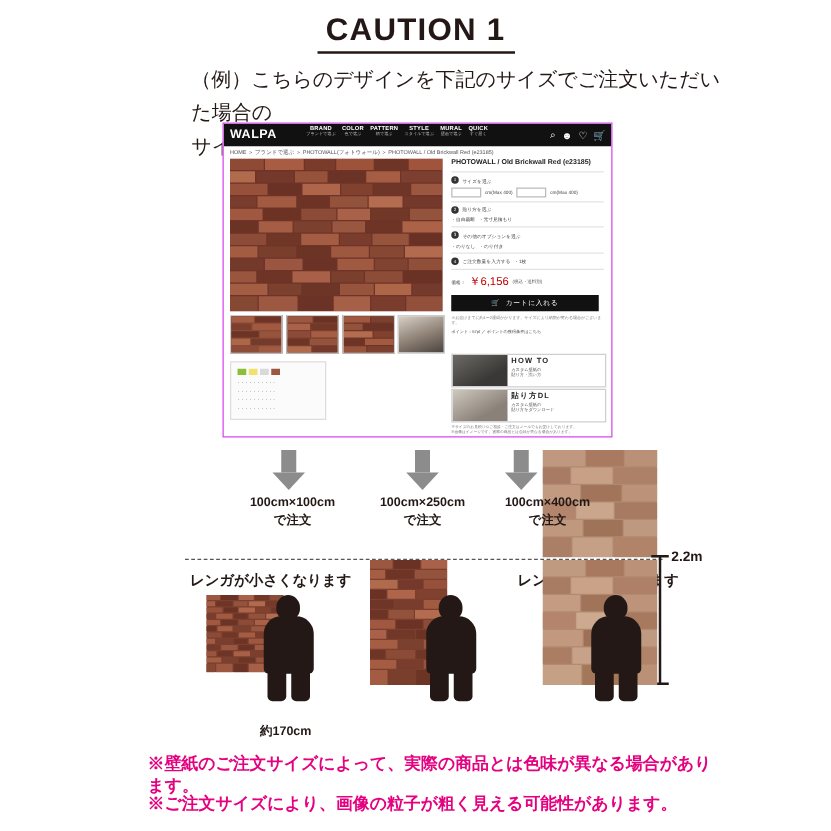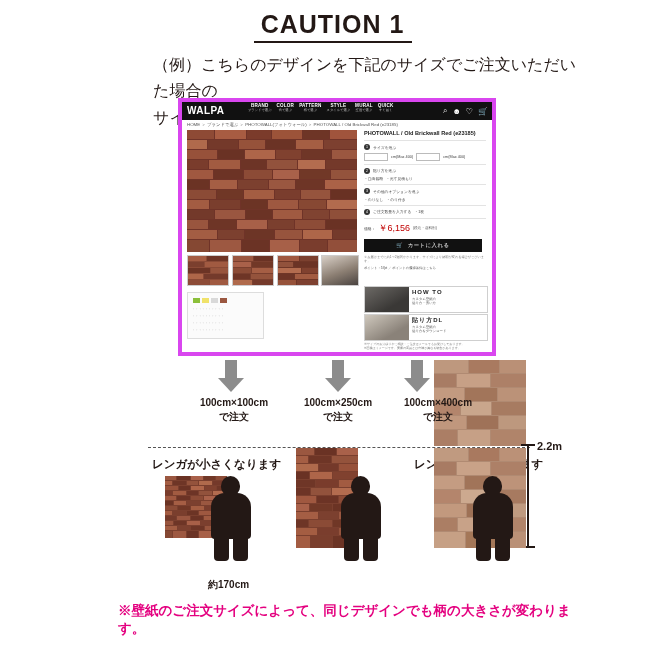--- a/index.html
+++ b/index.html
@@ -54,21 +54,21 @@
   }
 
   
   .browser {
     position: absolute;
     top: 98px;
     left: 178px;
     width: 310px;
     height: 250px;
     background: #ffffff;
-    border: 4px solid #d946ef;
+    border: 1px solid #d946ef;
     overflow: hidden;
   }
   .wp-header {
     position: absolute;
     top: 0; left: 0;
     width: 310px; height: 18px;
     background: #111111;
   }
   .wp-logo {
     position: absolute;
@@ -884,15 +884,16 @@
   </div>
   <div class="silhouette" style="left:470px; top:476px;">
     <div class="sil-head"></div>
     <div class="sil-body"></div>
     <div class="sil-legL"></div>
     <div class="sil-legR"></div>
   </div>
 
   <div class="height-mark" style="left:208px; top:578px;">約170cm</div>
 
-  <div class="note n1">※壁紙のご注文サイズによって、同じデザインでも柄の大きさが変わります。</div>
+  <div class="note n1">※壁紙のご注文サイズによって、実際の商品とは色味が異なる場合があります。</div>
+  <div class="note n2">※ご注文サイズにより、画像の粒子が粗く見える可能性があります。</div>
 
 </div>
 
 </body></html>

